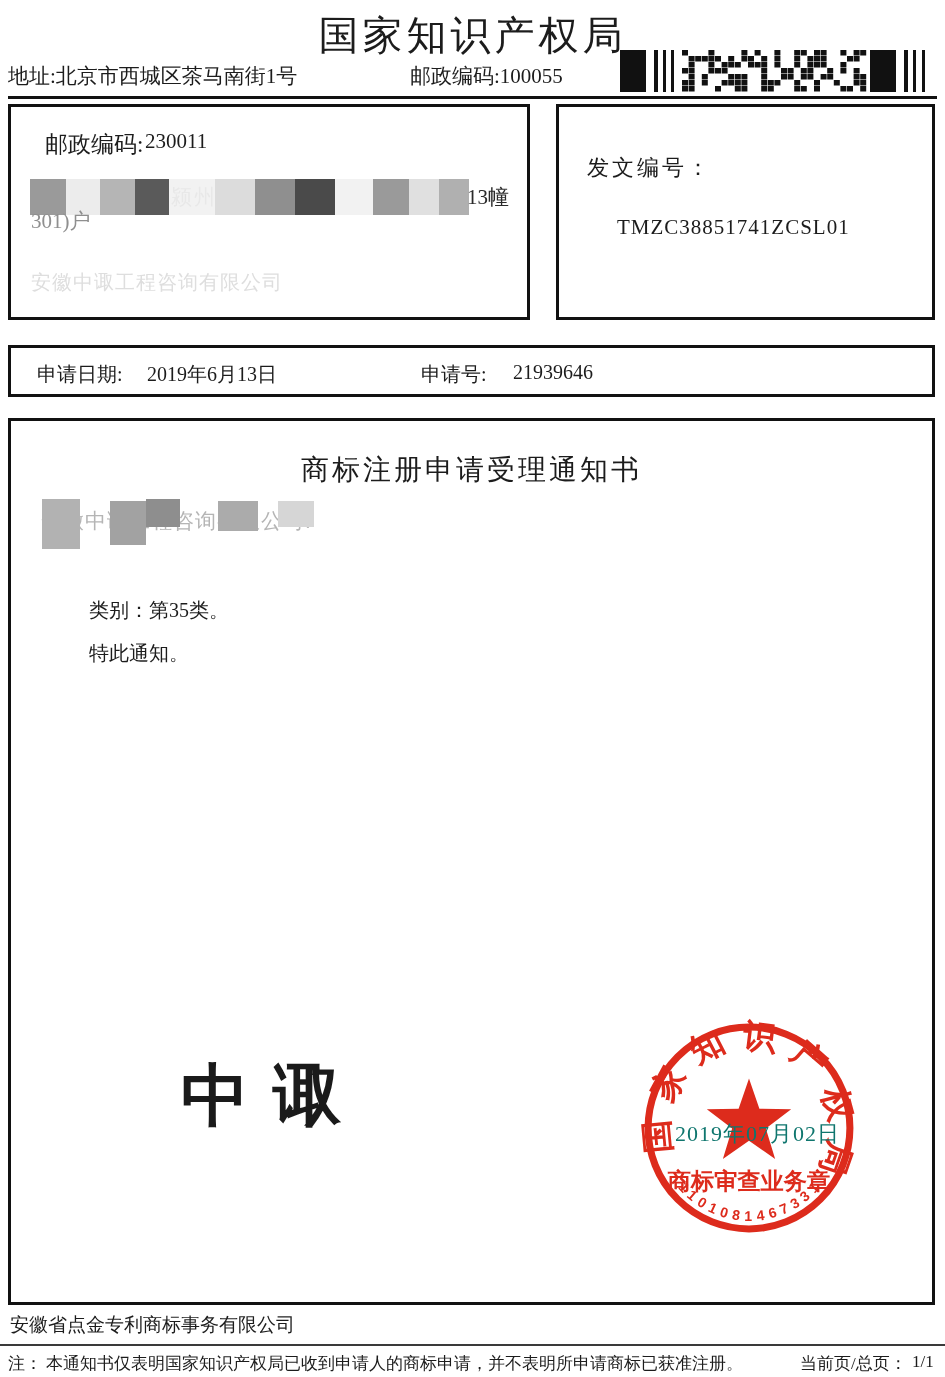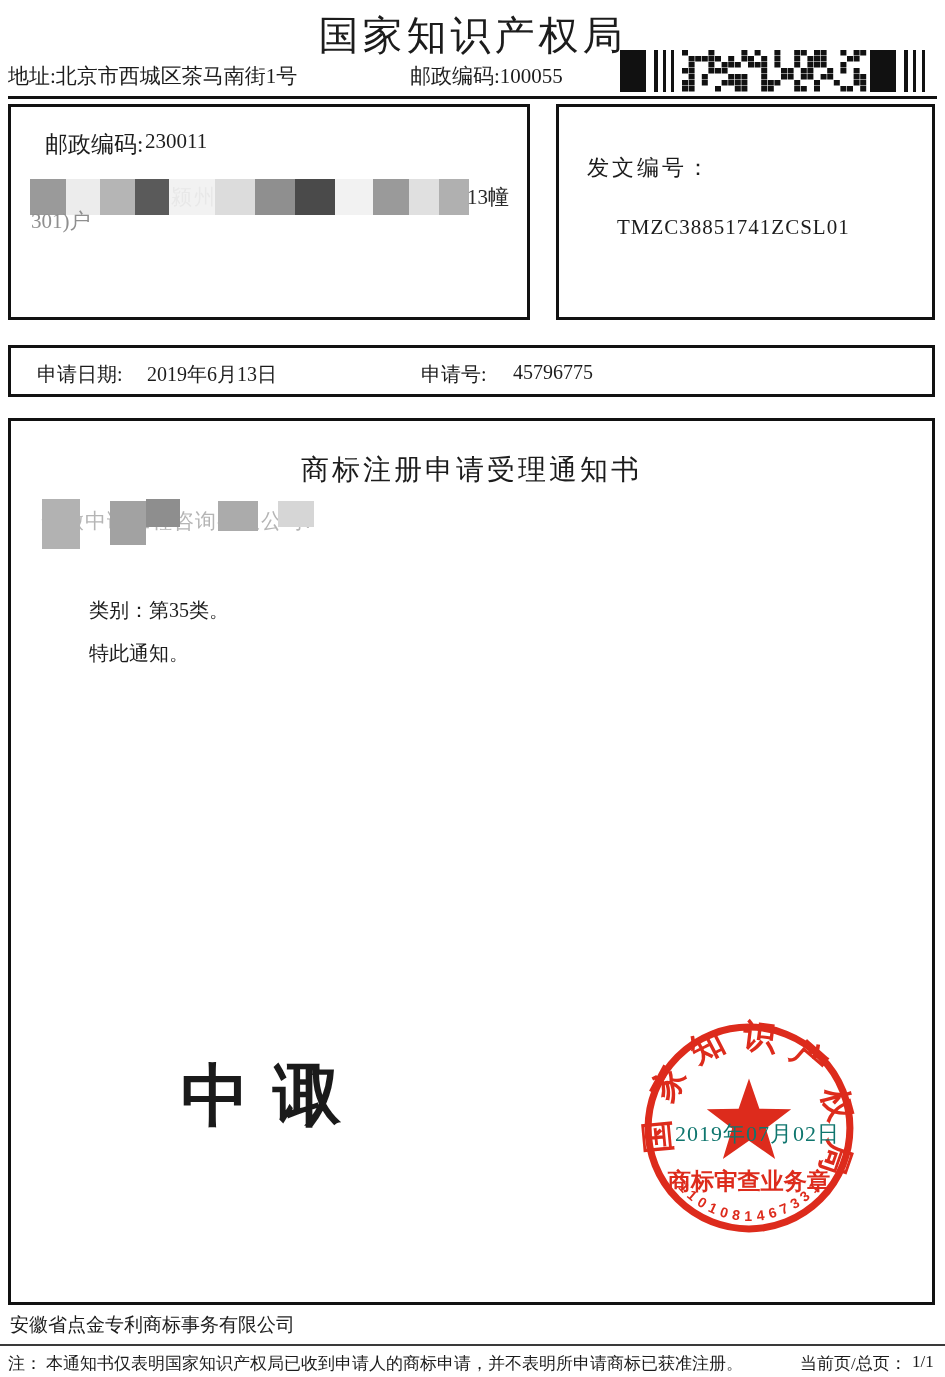--- a/index.html
+++ b/index.html
@@ -178,32 +178,33 @@
   <div class="redact" style="left:158px;top:72px;width:46px;height:36px;background:#f0f0f0;opacity:.85;"></div>
   <div class="redact" style="left:204px;top:72px;width:40px;height:36px;background:#dcdcdc;"></div>
   <div class="redact" style="left:244px;top:72px;width:40px;height:36px;background:#8f8f8f;"></div>
   <div class="redact" style="left:284px;top:72px;width:40px;height:36px;background:#4a4a4a;"></div>
   <div class="redact" style="left:324px;top:72px;width:38px;height:36px;background:#f2f2f2;"></div>
   <div class="redact" style="left:362px;top:72px;width:36px;height:36px;background:#9a9a9a;"></div>
   <div class="redact" style="left:398px;top:72px;width:30px;height:36px;background:#e0e0e0;"></div>
   <div class="redact" style="left:428px;top:72px;width:30px;height:36px;background:#b0b0b0;"></div>
   <span class="abs rb-addr-end">13幢</span>
   <span class="abs rb-addr-line2">301)户</span>
+  <span class="abs rb-company-faint">安徽中诹工程咨询有限公司</span>
 </div>
 
 <div class="abs box docnum-box">
   <span class="abs db-label">发文编号：</span>
   <span class="abs db-value">TMZC38851741ZCSL01</span>
 </div>
 
 <div class="abs box date-bar">
   <span class="abs date-label">申请日期:</span>
   <span class="abs date-value">2019年6月13日</span>
   <span class="abs appnum-label">申请号:</span>
-  <span class="abs appnum-value">45796775</span>
+  <span class="abs appnum-value">21939646</span>
 </div>
 
 <div class="abs box main-box">
   <div class="abs notice-title">商标注册申请受理通知书</div>
 
   <span class="abs notice-recipient">安徽中诹工程咨询有限公司:</span>
   <div class="redact" style="left:31px;top:78px;width:38px;height:50px;background:#b2b2b2;"></div>
   <div class="redact" style="left:99px;top:80px;width:36px;height:44px;background:#a2a2a2;"></div>
   <div class="redact" style="left:135px;top:78px;width:34px;height:28px;background:#8e8e8e;"></div>
   <div class="redact" style="left:207px;top:80px;width:40px;height:30px;background:#ababab;"></div>

